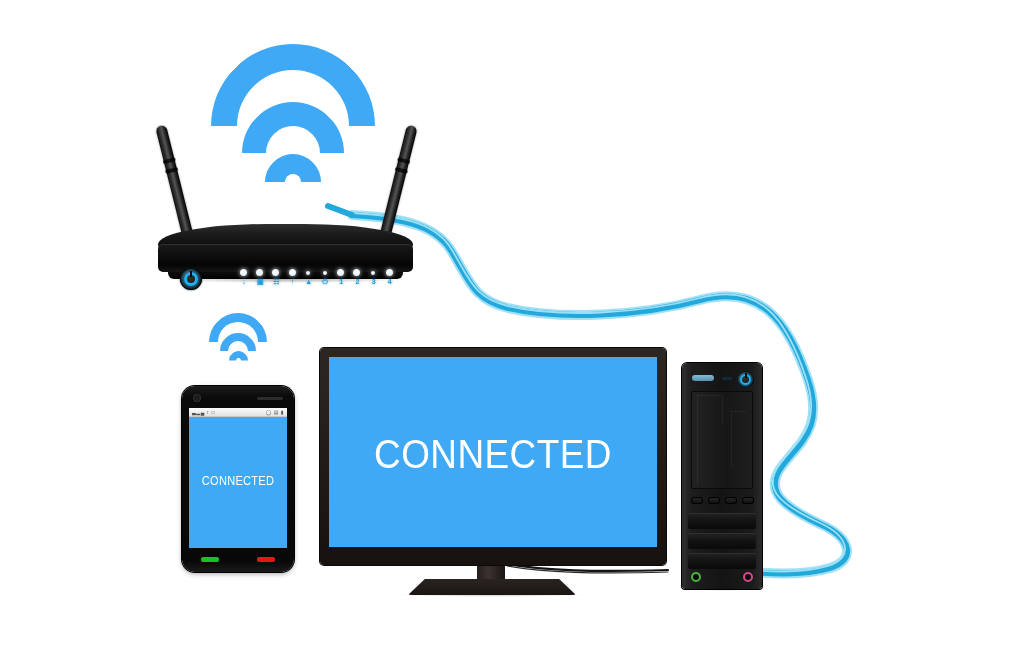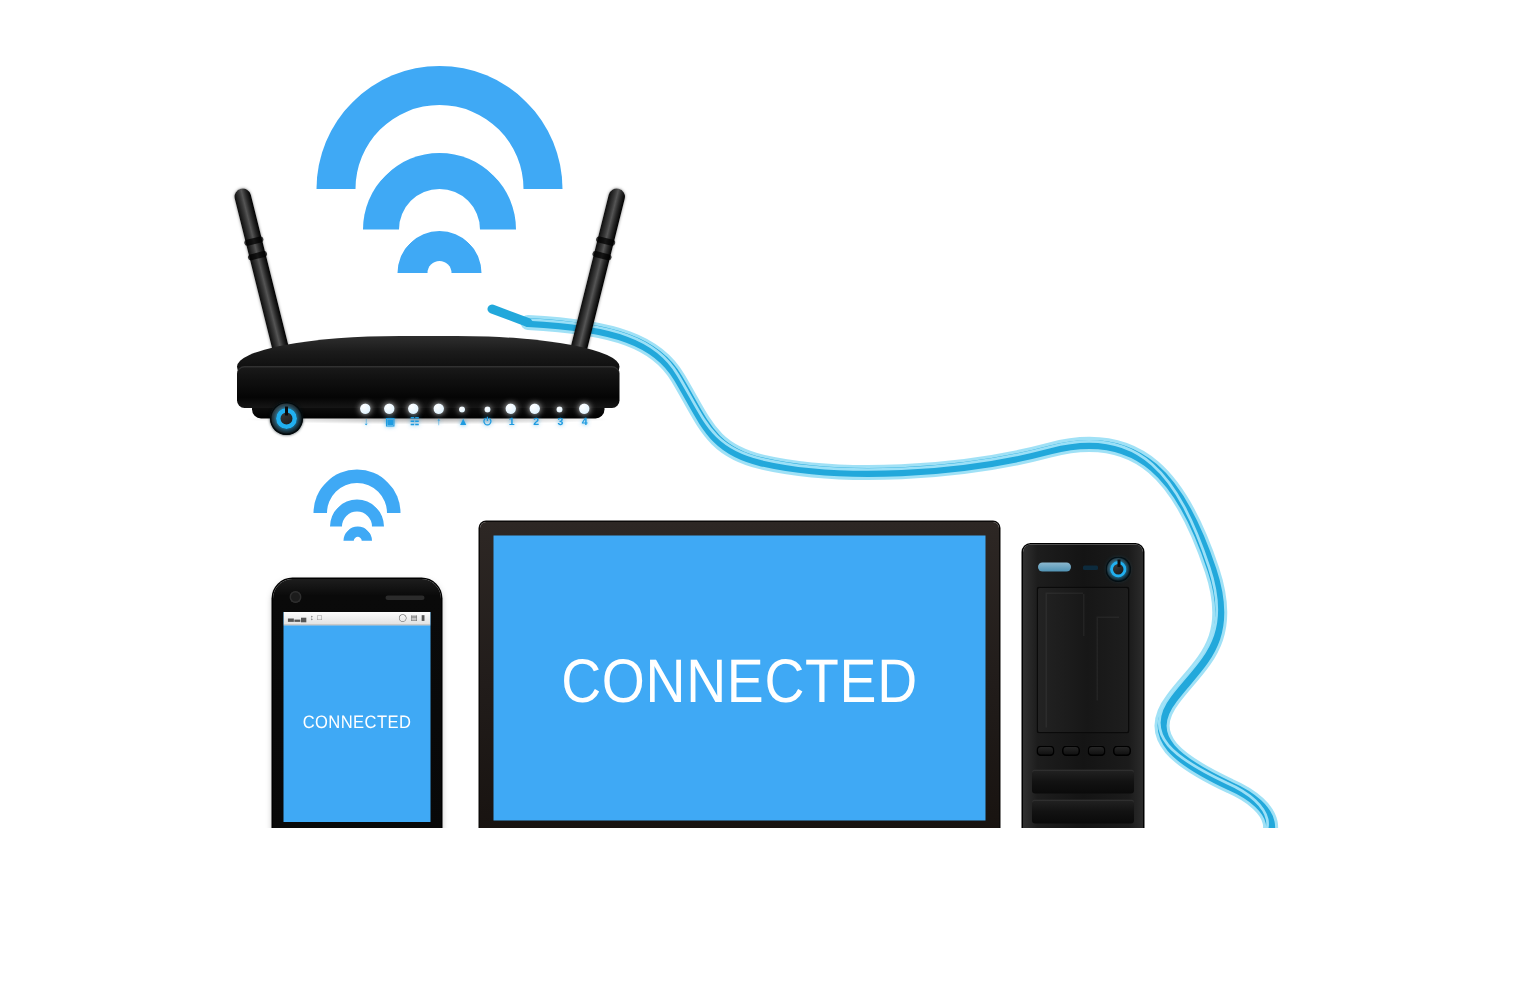--- a/index.html
+++ b/index.html
@@ -7,21 +7,21 @@
     margin: 0;
     padding: 0;
     background: #ffffff;
   }
   body {
     font-family: "Liberation Sans", sans-serif;
   }
   #stage {
     position: relative;
     width: 1024px;
-    height: 552px;
+    height: 666px;
     background: #ffffff;
     overflow: hidden;
   }
 
   
   .abs { position: absolute; }
 
   
   #router-wifi {
     left: 211px;

